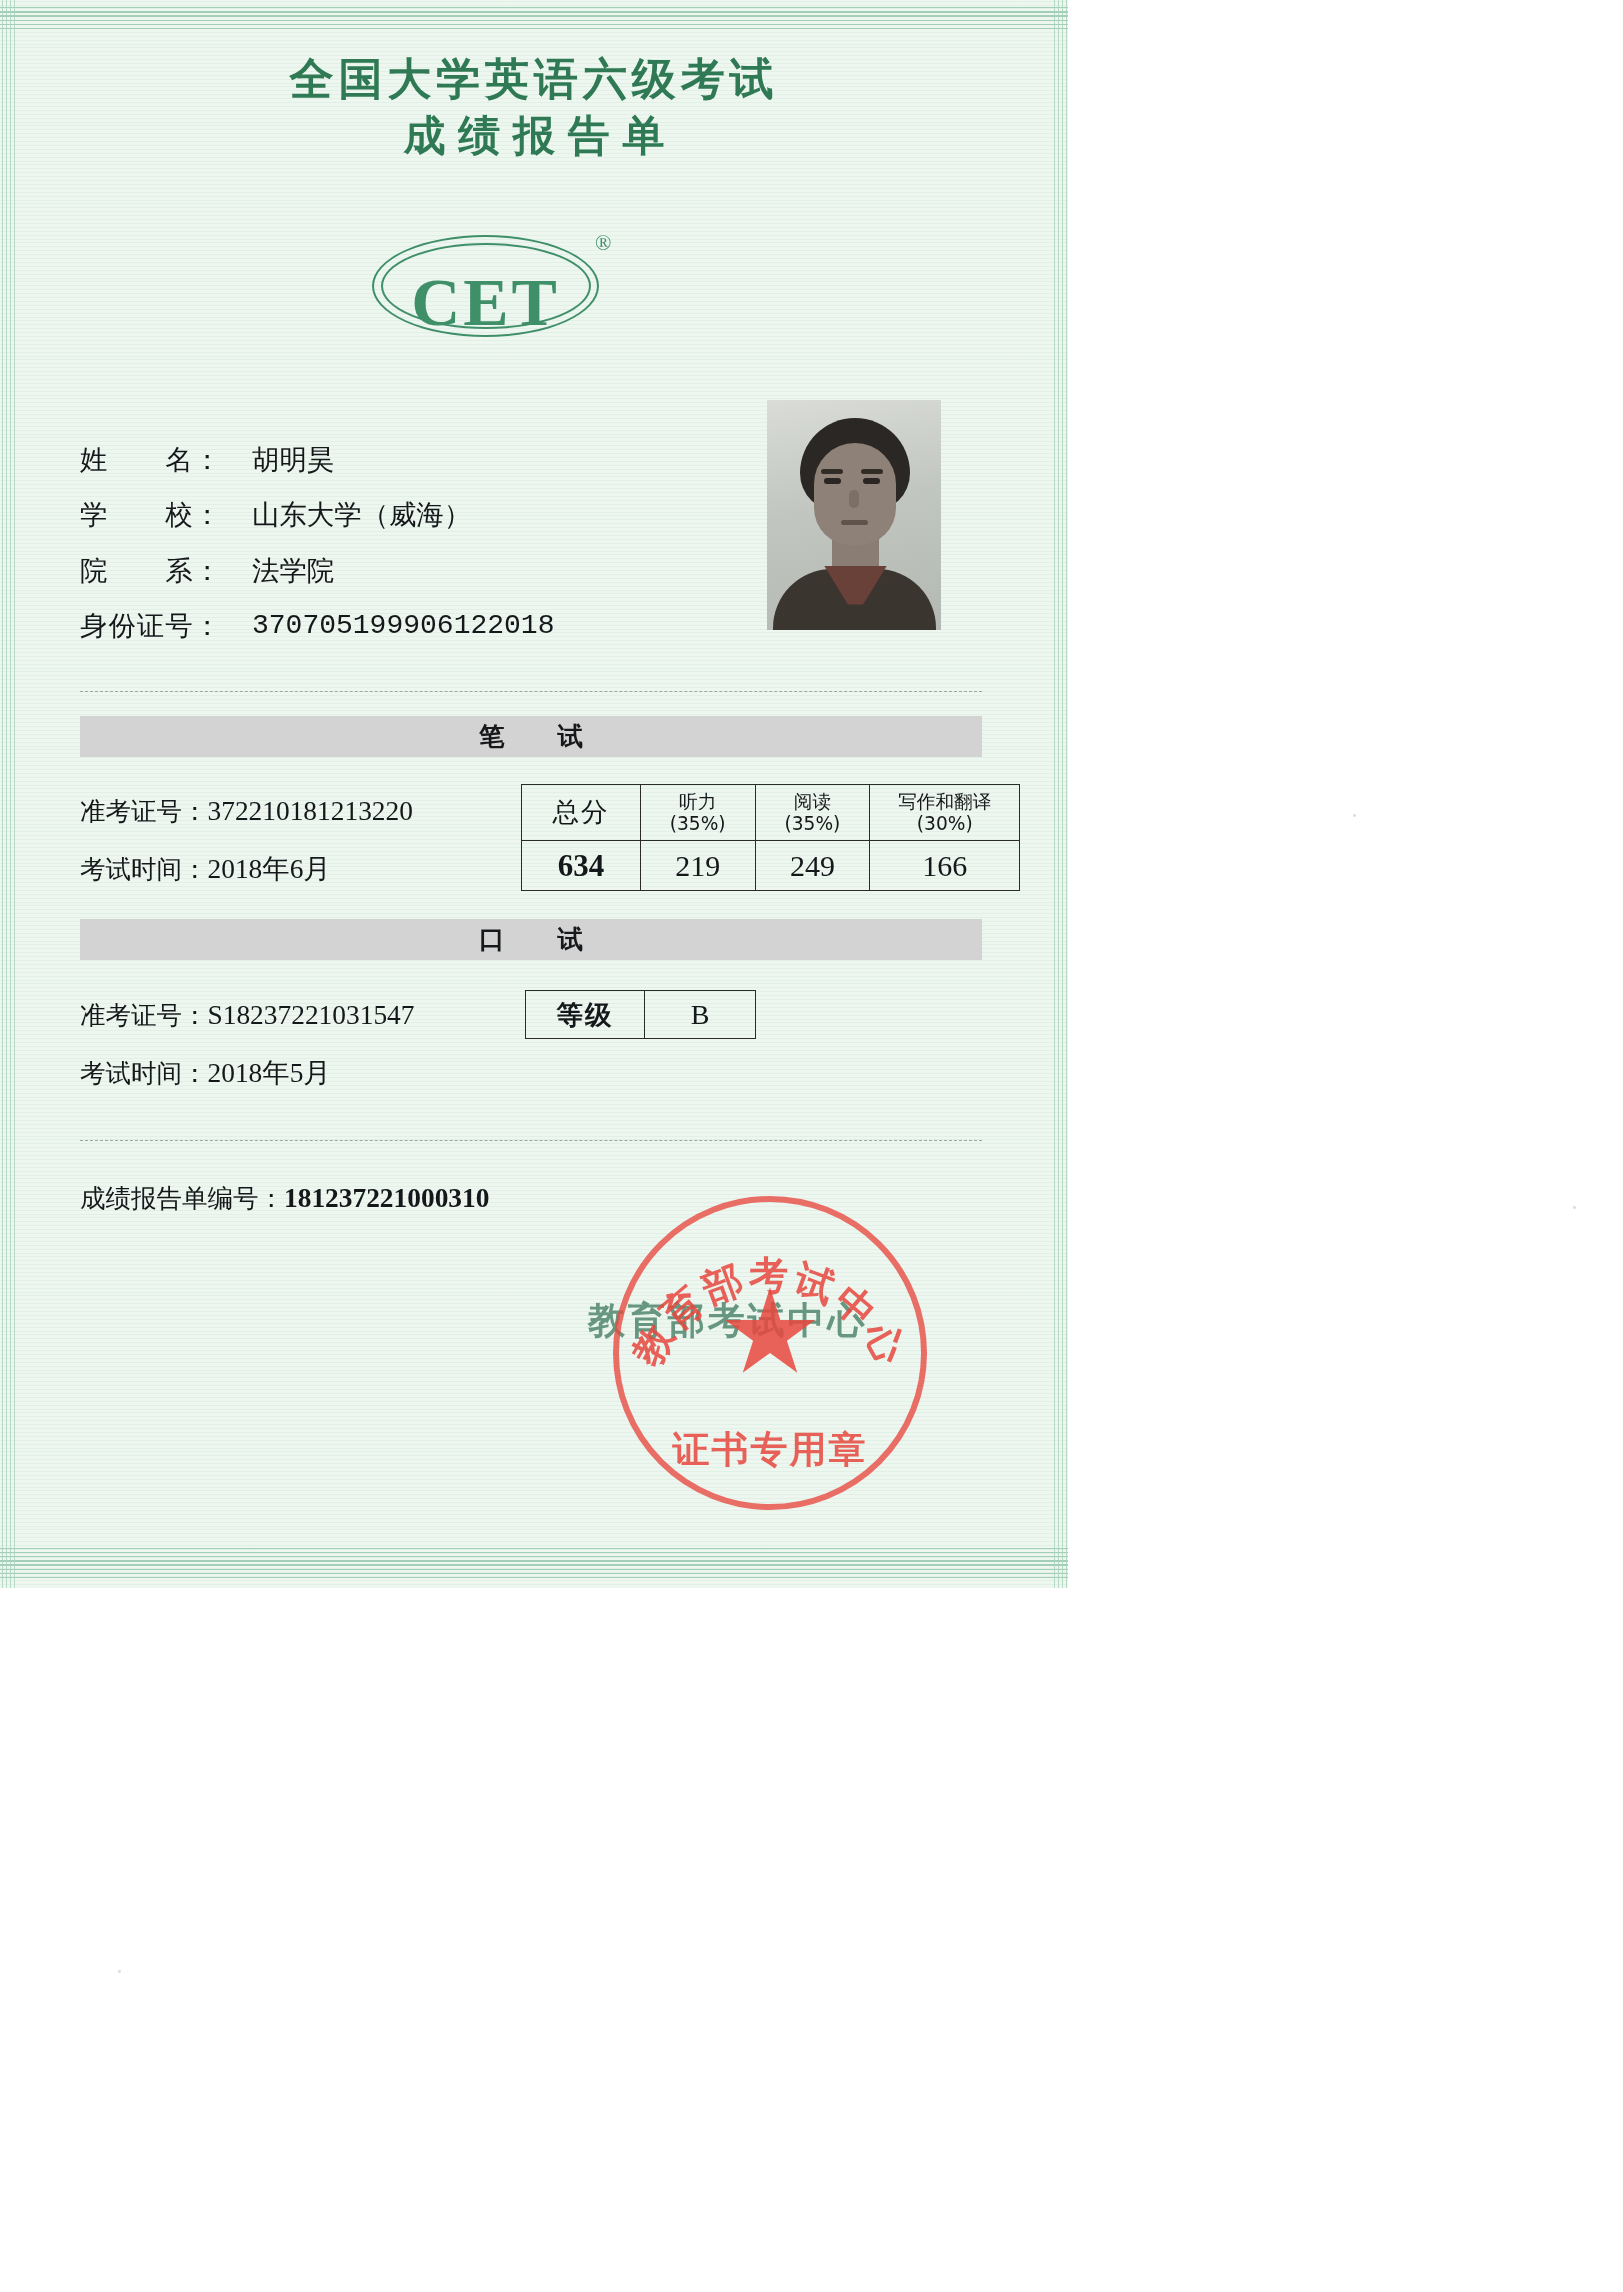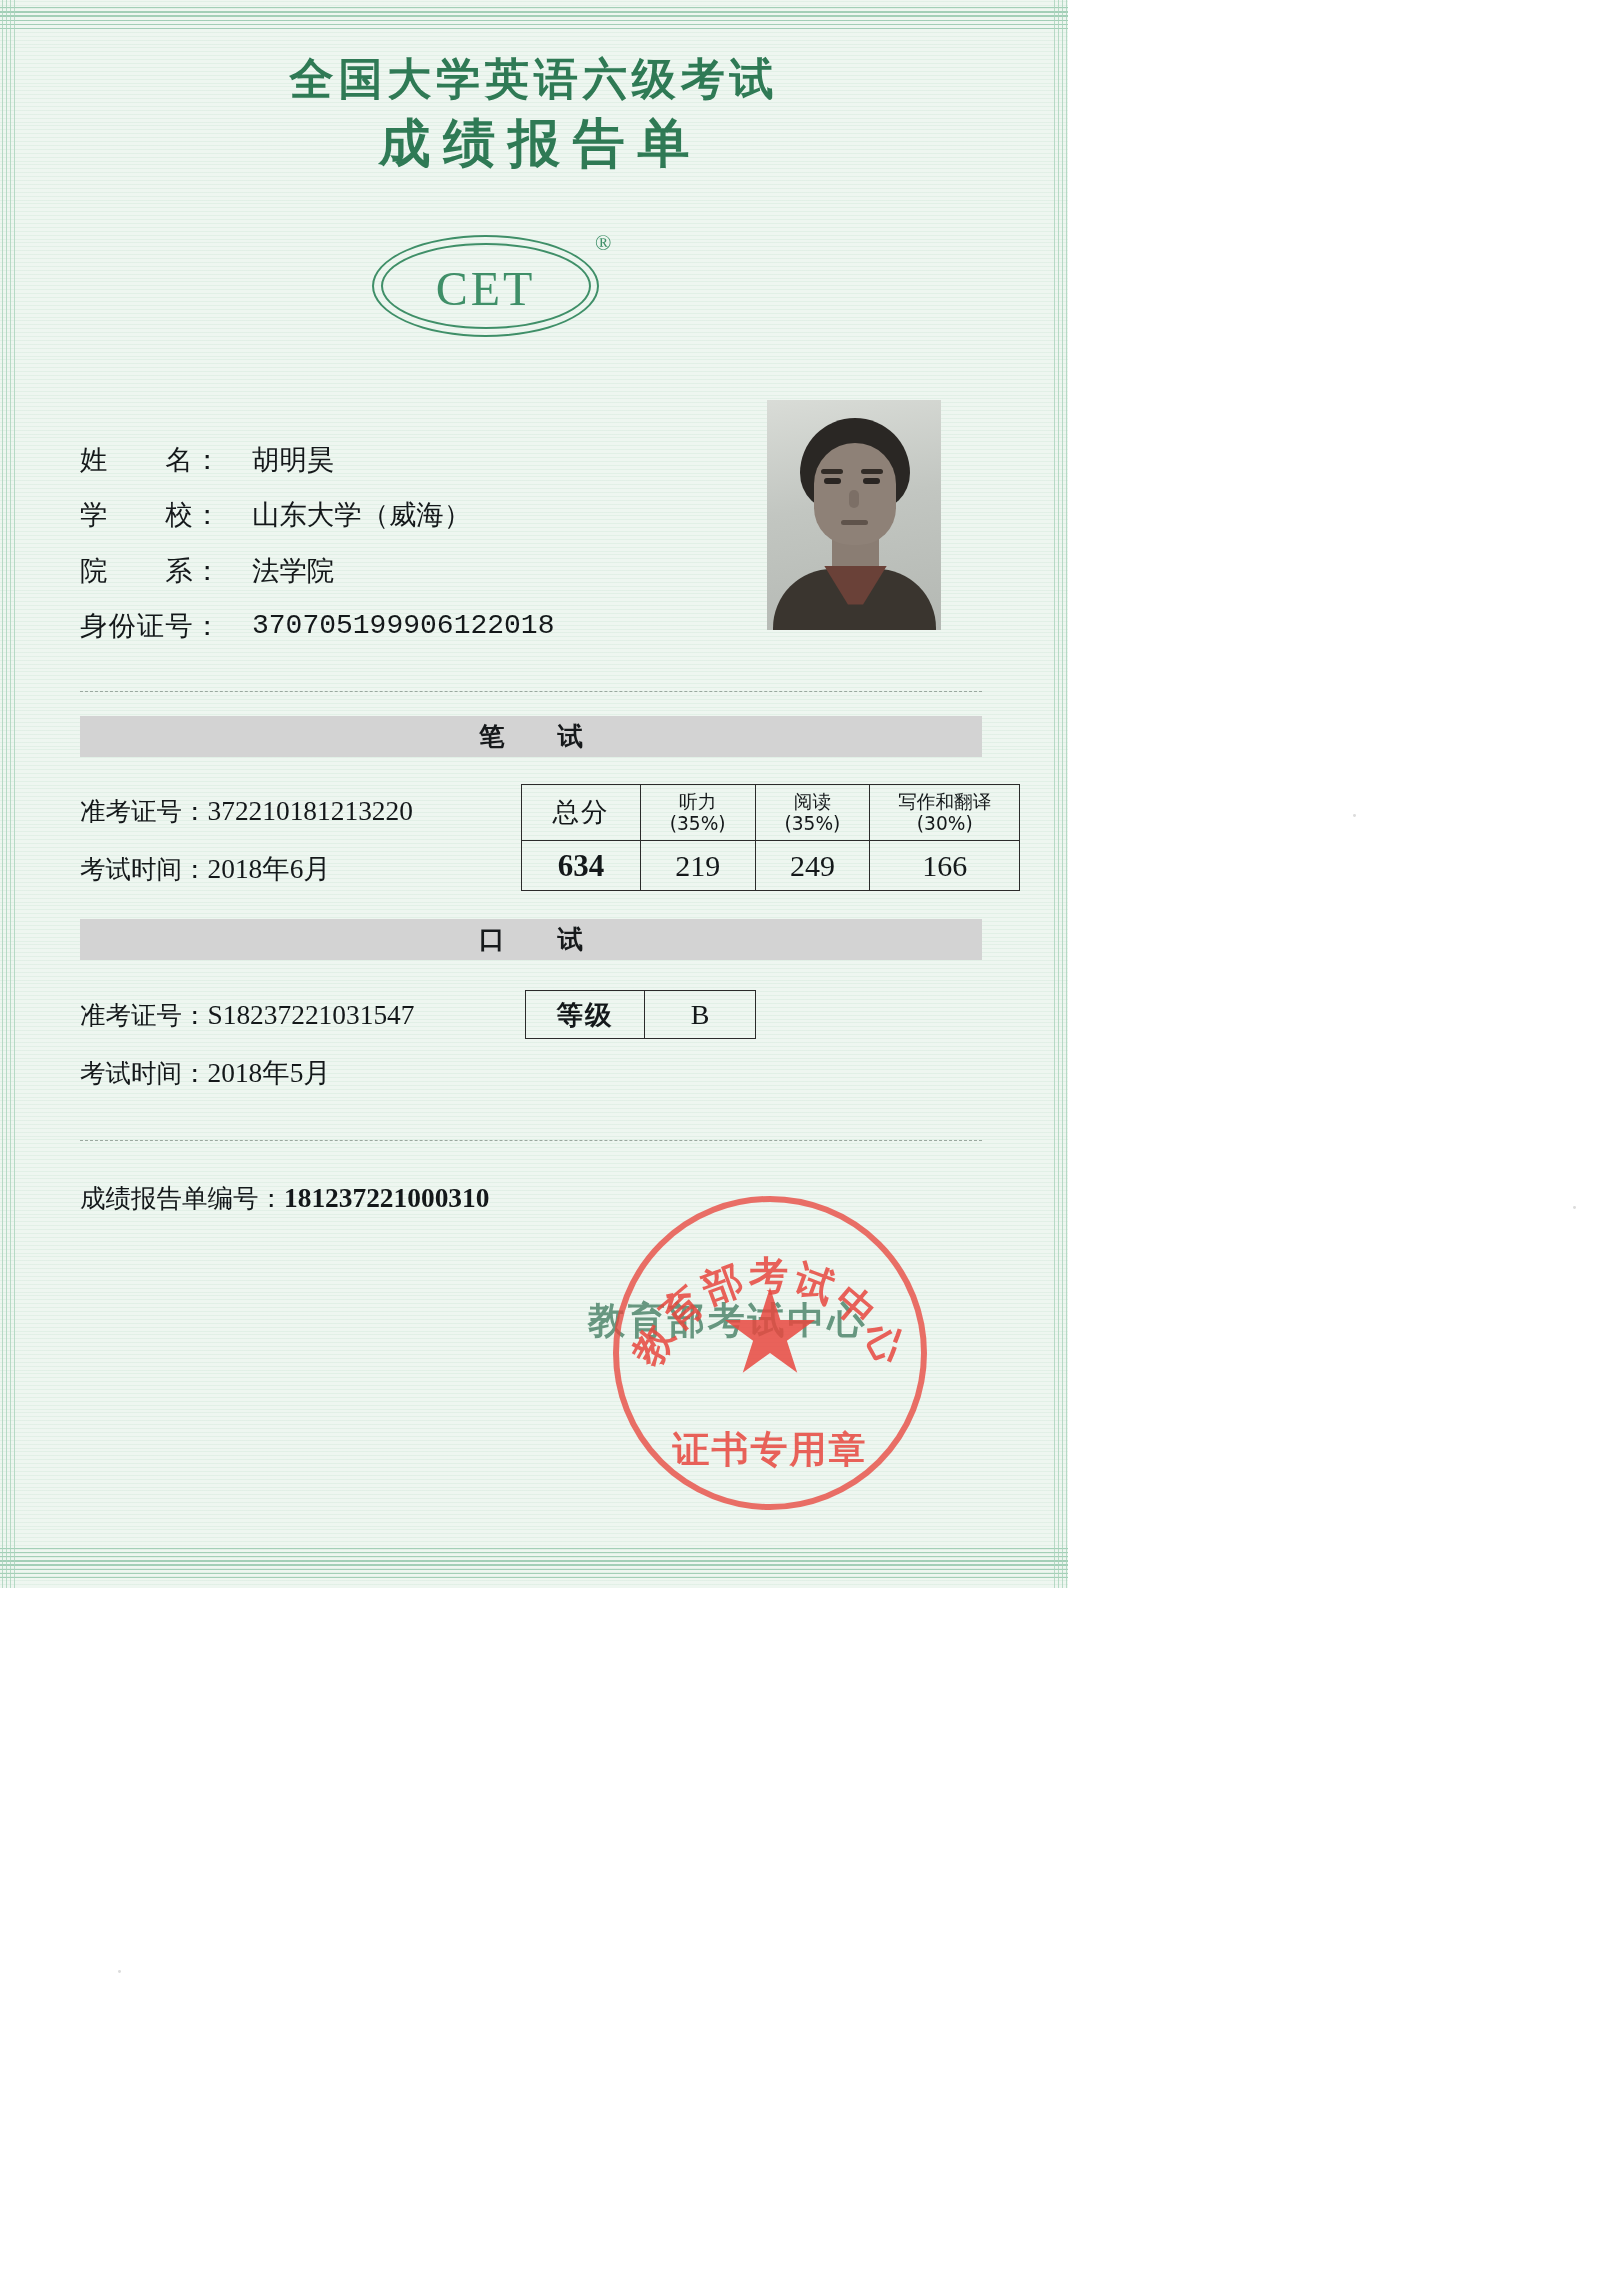--- a/index.html
+++ b/index.html
@@ -67,21 +67,21 @@
     font-family: "DejaVu Sans", "Liberation Sans", sans-serif;
     font-weight: bold;
     font-size: 44px;
     letter-spacing: 4.9px;
     color: #2f7a55;
     line-height: 1.25;
   }
   .title-line2 {
     font-family: "DejaVu Sans", "Liberation Sans", sans-serif;
     font-weight: bold;
-    font-size: 52px;
+    font-size: 42px;
     letter-spacing: 12.7px;
     color: #2f7a55;
     line-height: 1.45;
     padding-left: 12.7px;
   }
 
   
   .logo-wrap {
     position: absolute;
     left: 372px;
@@ -93,28 +93,28 @@
   .logo-ellipse-inner {
     position: absolute;
     border: 2.9px solid #3f8f68;
     border-radius: 50%;
     box-sizing: border-box;
   }
   .logo-ellipse-outer { left: 0; top: 0; width: 227px; height: 102px; }
   .logo-ellipse-inner { left: 8.8px; top: 7.8px; width: 210px; height: 86px; border-width: 2px; }
   .logo-text {
     position: absolute;
-    left: 0; top: 2px;
+    left: 0; top: 16px;
     width: 227px; height: 102px;
     display: flex; align-items: center; justify-content: center;
     font-family: "Liberation Serif", serif;
-    font-size: 48px;
+    font-size: 68px;
     letter-spacing: 2.9px;
     color: #3f8f68;
-    font-weight: 400;
+    font-weight: 700;
   }
   .logo-reg {
     position: absolute;
     left: 223px;
     top: -3.9px;
     font-size: 21.6px;
     color: #3f8f68;
     font-family: "Liberation Serif", serif;
   }
 

